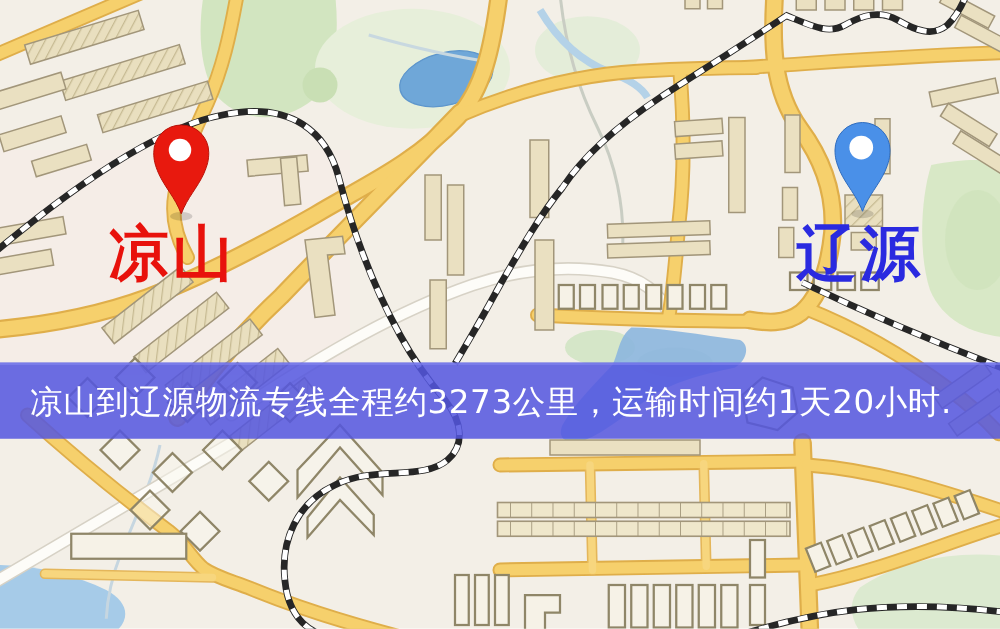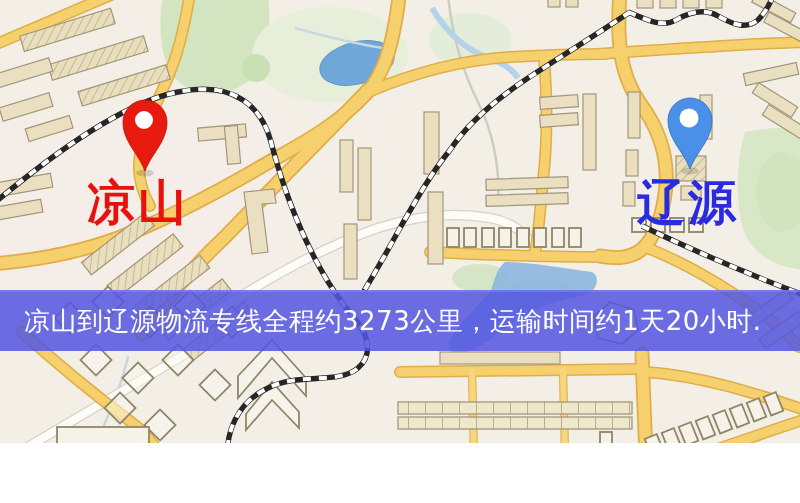--- a/index.html
+++ b/index.html
@@ -1,16 +1,16 @@
 <!DOCTYPE html>
 <html><head>
 <meta charset="utf-8">
 <style>
   html,body{margin:0;padding:0;background:#ffffff;}
-  .stage{position:relative;width:800px;height:443px;overflow:hidden;font-family:"DejaVu Sans",sans-serif;}
+  .stage{position:relative;width:800px;height:503px;overflow:hidden;font-family:"DejaVu Sans",sans-serif;}
   svg{display:block;}
   svg text{font-family:"DejaVu Sans","Liberation Sans",sans-serif;}
   
   .rc{fill:none;stroke:#dfae4a;stroke-width:12;stroke-linecap:round;}
   .ry{fill:none;stroke:#f6d06c;stroke-width:9;stroke-linecap:round;}
   .rcw{fill:none;stroke:#dfae4a;stroke-width:15;stroke-linecap:round;}
   .ryw{fill:none;stroke:#f6d06c;stroke-width:11.5;stroke-linecap:round;}
   .rcn{fill:none;stroke:#e4b65a;stroke-width:8.5;stroke-linecap:round;}
   .ryn{fill:none;stroke:#f7d67e;stroke-width:6;stroke-linecap:round;}
   

